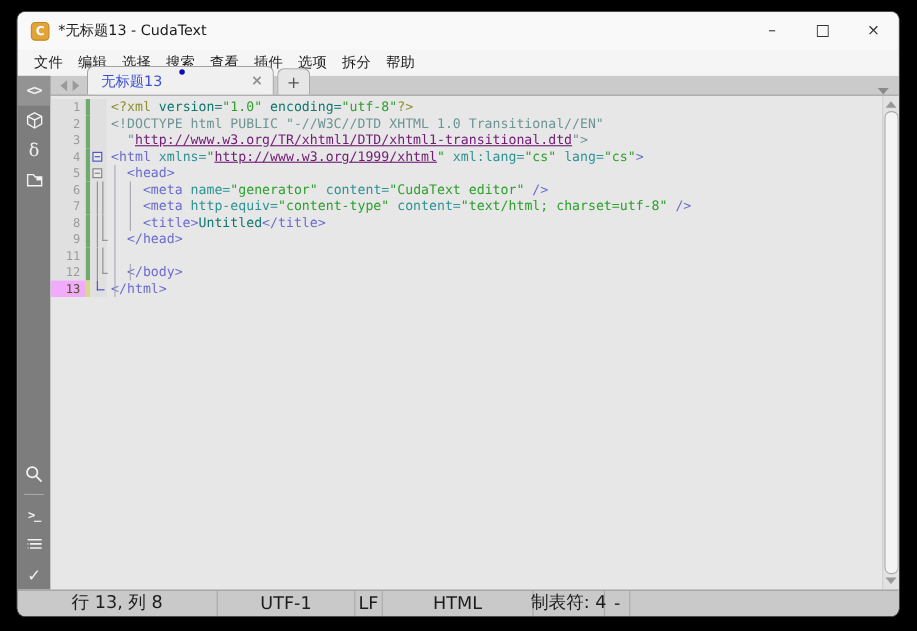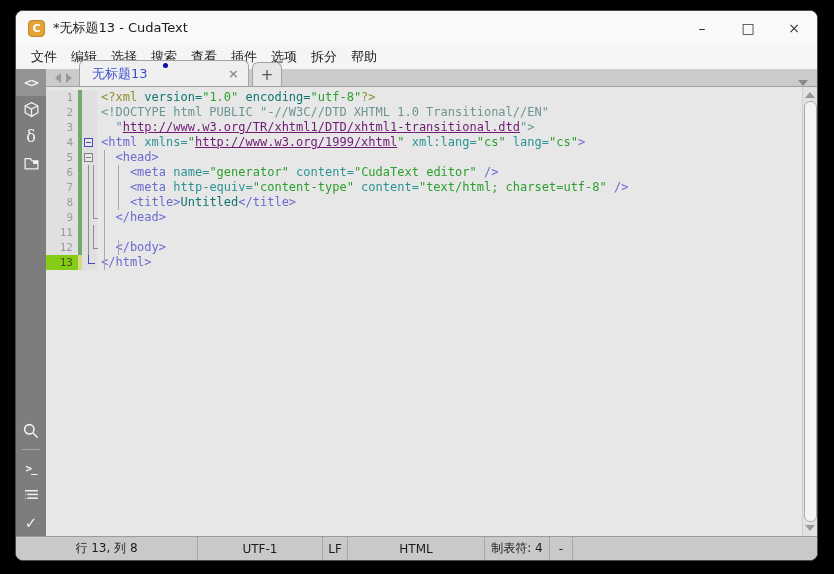--- a/index.html
+++ b/index.html
@@ -63,21 +63,21 @@
   
   .editor{flex:1;display:flex;background:#e7e7e7;min-height:0;}
   .textarea{flex:1;position:relative;padding-top:3px;font-family:"DejaVu Sans Mono",monospace;
             font-size:12px;line-height:15px;overflow:hidden;}
   .row{display:flex;height:15px;}
   .ln{width:32px;text-align:right;padding-right:5px;color:#9b9b9b;background:#e0e0e0;
       box-sizing:border-box;font-size:11px;line-height:15px;flex:none;}
   .mark{width:4px;background:#e0e0e0;flex:none;}
   .row.changed .mark{background:#6faa6f;}
   .fold{width:15px;background:#e0e0e0;position:relative;flex:none;}
-  .row.cur .ln{background:#84cc16;color:#50501e;}
+  .row.cur .ln{background:#f0abfc;color:#50501e;}
   .row.cur .mark{background:#d8d88a;}
   .code{white-space:pre;padding-left:4px;}
 
   .tk-pi{color:#8f8f2e;}
   .tk-doctype{color:#6d9494;}
   .tk-tag{color:#6b6bd0;}
   .tk-attr{color:#2e9393;}
   .tk-str{color:#2da02d;}
   .tk-link{color:#701a75;text-decoration:underline;}
   .tk-plain{color:#0f766e;}
@@ -102,21 +102,21 @@
   .scrollbar{width:15px;background:#e2e2e2;border-left:1px solid #cfcfcf;display:flex;
              flex-direction:column;align-items:center;flex:none;box-sizing:border-box;}
   .arr-up{margin-top:5px;width:0;height:0;border:5px solid transparent;border-top:none;
           border-bottom:6px solid #989898;}
   .arr-down{margin-bottom:5px;width:0;height:0;border:5px solid transparent;border-bottom:none;
           border-top:6px solid #989898;}
   .thumb{flex:1;width:11px;margin:3px 0;background:#f4f4f4;border:1px solid #ababab;border-radius:6px;}
 
   
   .statusbar{height:24px;background:#c9c9c9;border-top:1px solid #9b9b9b;display:flex;
-             align-items:stretch;font-size:12px;color:#1c1c1c;flex:none;box-sizing:border-box;}
+             align-items:stretch;font-size:16px;color:#1c1c1c;flex:none;box-sizing:border-box;}
   .scell{display:flex;align-items:center;justify-content:center;border-right:1px solid #a8a8a8;
          box-sizing:border-box;white-space:nowrap;flex:none;}
   .scell:nth-child(1){width:182px;}
   .scell:nth-child(2){width:125px;}
   .scell:nth-child(3){width:25px;}
   .scell:nth-child(4){width:137px;}
   .scell:nth-child(5){width:65px;}
   .scell:nth-child(6){width:23px;}
   .scell:nth-child(7){flex:1;border-right:none;}
 </style>

